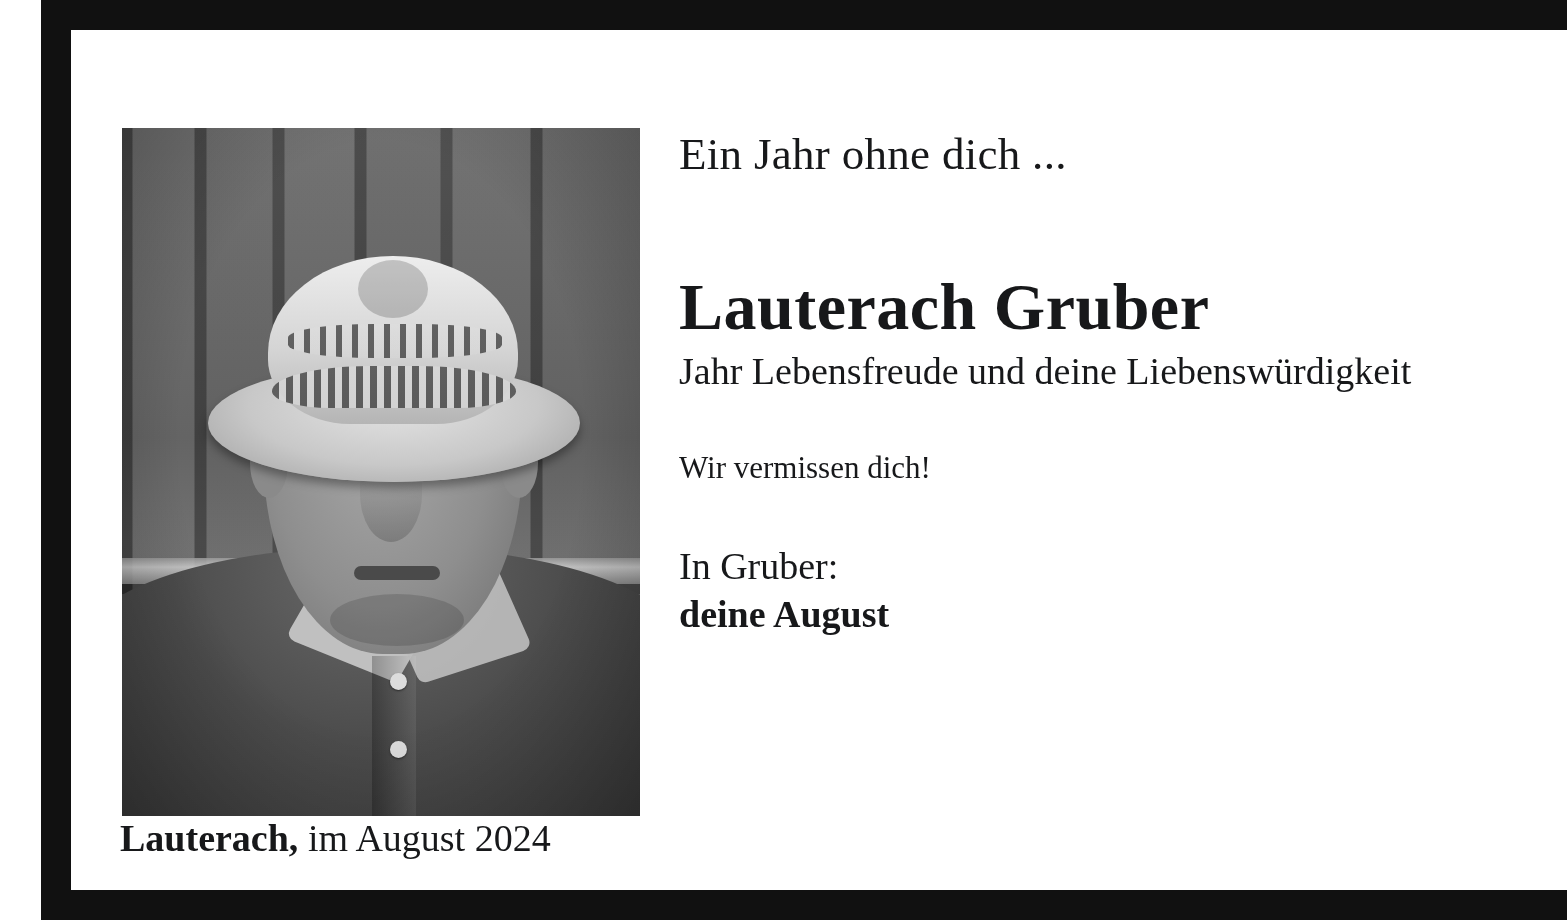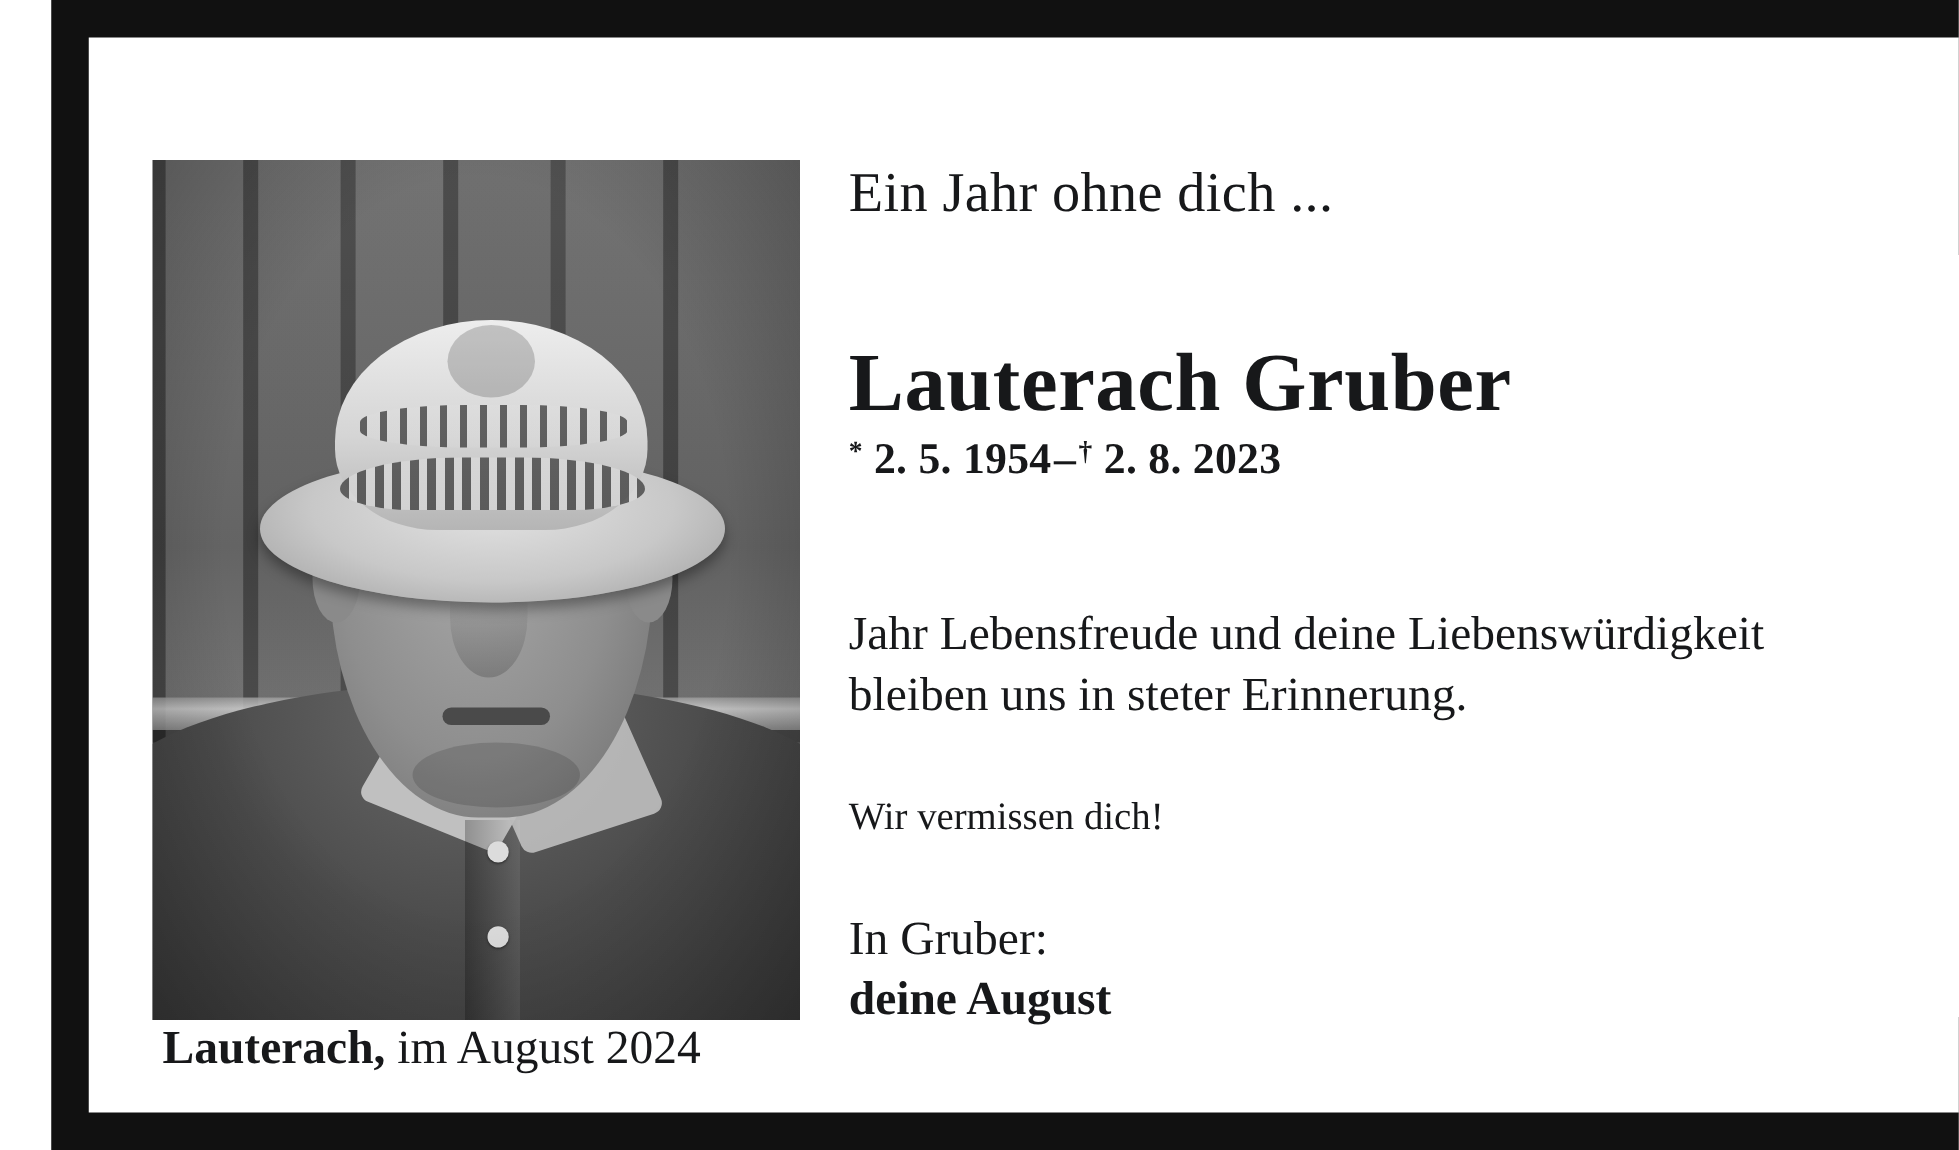--- a/index.html
+++ b/index.html
@@ -337,21 +337,21 @@
   .closing-family {
     font-size: 38px;
     font-weight: bold;
     color: #17181a;
     margin: 0;
   }
 
   
   .footer {
     position: absolute;
-    left: 59px;
+    left: 49px;
     bottom: 30px;
     font-size: 38px;
     color: #17181a;
     white-space: nowrap;
   }
   .footer .place {
     font-weight: bold;
   }
 </style>
 </head>
@@ -389,29 +389,23 @@
           <div class="hat-band"></div>
           <div class="vignette"></div>
         </div>
       </div>
 
       <div class="text-col">
         <p class="line-intro">Ein Jahr ohne dich ...</p>
 
         <h1 class="deceased-name">Lauterach Gruber</h1>
 
-        <p class="dates">
-          <span class="sup">*</span>
-          <span>2. 5. 1954</span><span class="dash">–</span><span class="sup">†</span>
-          <span>2. 8. 2023</span>
-        </p>
 
         <p class="verse">
           <span>Jahr Lebensfreude und deine Liebenswürdigkeit</span><br>
-          <span>bleiben uns in steter Erinnerung.</span>
         </p>
 
         <p class="miss-line">Wir vermissen dich!</p>
 
         <p class="closing-label">In Gruber:</p>
         <p class="closing-family">deine August</p>
       </div>
 
       <div class="footer">
         <span class="place">Lauterach,</span>

